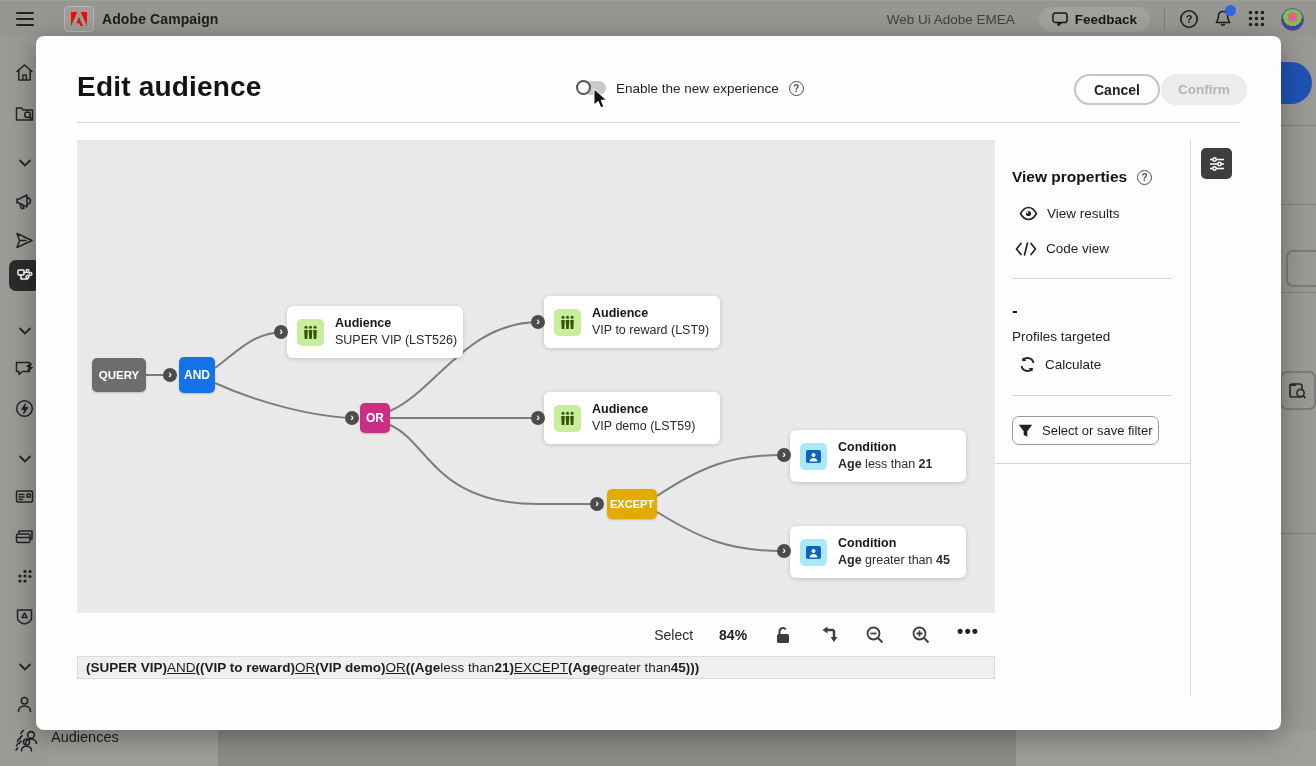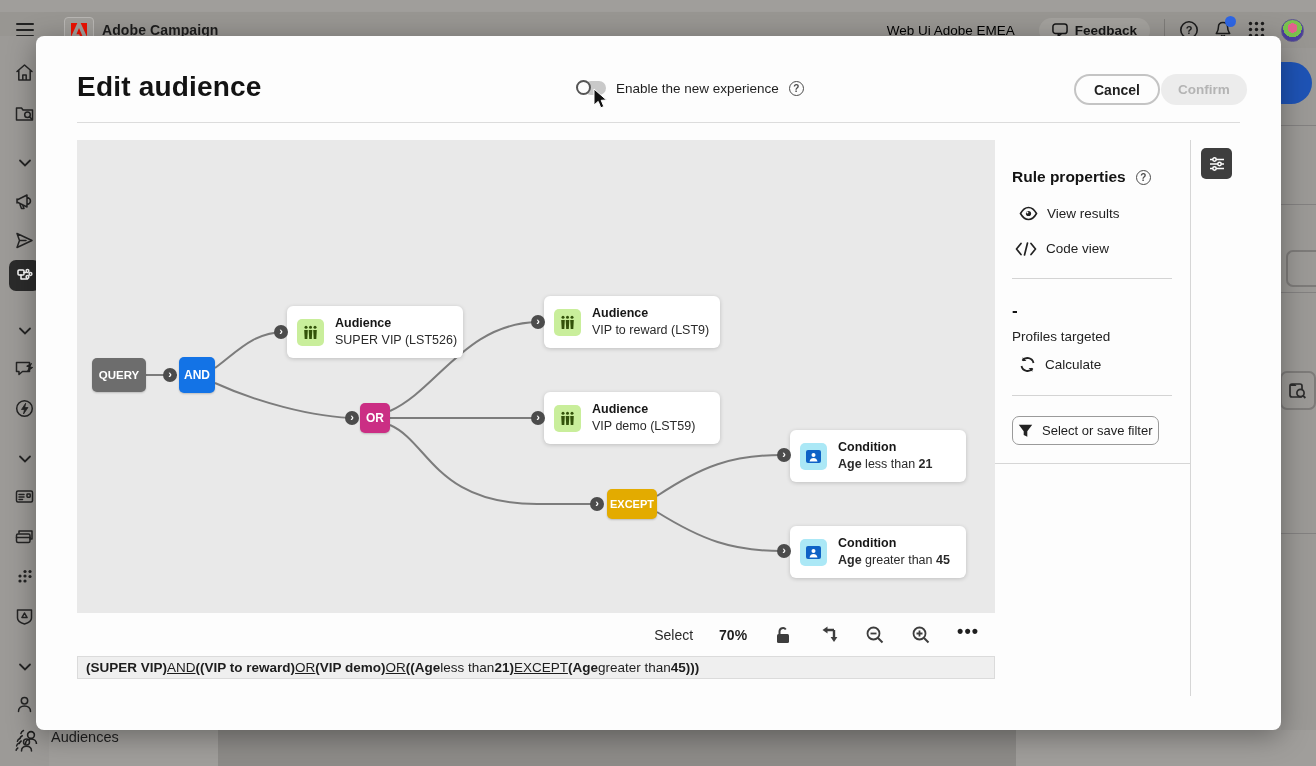--- a/index.html
+++ b/index.html
@@ -1,30 +1,30 @@
 <!DOCTYPE html>
 <html><head>
 <meta charset="utf-8">
 <style>
   * { margin:0; padding:0; box-sizing:border-box; }
   html,body { width:1316px; height:766px; overflow:hidden;
     font-family:"Liberation Sans", sans-serif; background:#A09E9B; }
   svg { display:block; }
 
   
-  #top-bar { position:absolute; left:0; top:12px; width:1316px; height:36px;
+  #top-bar { position:absolute; left:0; top:1px; width:1316px; height:36px;
     background:#989692; display:flex; align-items:center; color:#1c1c1c; z-index:1;}
   #hamburger { margin-left:16px; width:18px; height:14px; display:flex; flex-direction:column;
     justify-content:space-between; cursor:pointer;}
   #hamburger span { height:2.2px; background:#222; border-radius:1px;}
   #logo-box { margin-left:30px; width:30px; height:26px; border:1px solid #b9b7b4;
     border-radius:4px; display:flex; align-items:center; justify-content:center; background:rgba(255,255,255,.08);}
   #app-title { margin-left:8px; font-weight:700; font-size:14px; letter-spacing:.1px;}
   #tb-right { margin-left:auto; display:flex; align-items:center; gap:14px; padding-right:12px;}
-  #env-label { font-size:13.5px; color:#000000; margin-right:10px;}
+  #env-label { font-size:13.5px; color:#404040; margin-right:10px;}
   #feedback-btn { display:flex; align-items:center; gap:7px; background:#a3a19d;
     border-radius:15px; padding:5px 13px; font-size:13.5px; font-weight:700; color:#161616; cursor:pointer;}
   .tb-sep { width:1px; height:22px; background:#7e7c79; }
   .tb-icon { width:20px; height:20px; position:relative; cursor:pointer; }
   #bell-dot { position:absolute; right:-3px; top:-4px; width:11px; height:11px;
     background:#2E66E5; border-radius:50%; }
   #avatar { width:23px; height:23px; border-radius:50%; cursor:pointer;
     background:radial-gradient(circle at 50% 38%, #e3638f 0 28%, #7bc24f 29% 55%, #4b3f9e 56% 100%);
     border:1px solid #5a5590;}
 
@@ -463,21 +463,21 @@
         <div class="connector" style="left: 454px; top: 271px;">›</div>
         <div class="connector" style="left: 268px; top: 271px;">›</div>
         <div class="connector" style="left: 513px; top: 357px;">›</div>
         <div class="connector" style="left: 700px; top: 308px;">›</div>
         <div class="connector" style="left: 700px; top: 404px;">›</div>
       </div>
   </div>
 
   <div id="canvas-toolbar">
     <span id="reset-btn">Select</span>
-    <span id="zoom-level">70%</span>
+    <span id="zoom-level">84%</span>
     <span class="ct-icon">
       <svg width="20" height="20" viewBox="0 0 20 20">
           <rect x="4" y="9" width="12" height="9" rx="1.5" fill="#3d3d3d"></rect>
           <path d="M6.5 9 V6.5 a3.5 3.5 0 0 1 6.3-2" fill="none" stroke="#3d3d3d" stroke-width="2"></path>
         </svg>
     </span>
     <span class="ct-icon">
       <svg width="20" height="20" viewBox="0 0 20 20">
           <path d="M15 5 H7 M15 5 V13" fill="none" stroke="#3d3d3d" stroke-width="2.4"></path>
           <path d="M8.5 1.6 L3.5 5 l5 3.4 Z" fill="#3d3d3d"></path>
@@ -520,21 +520,21 @@
       <span class=""> </span>
       <span class="u">EXCEPT</span>
       <span class=""> </span>
       <span class="b ">(Age</span>
       <span class=""> greater than </span>
       <span class="b ">45)))</span>
     </div>
 
   <div id="rule-panel">
     <div id="rule-panel-title-row">
-      <span id="rule-panel-title">Rule properties</span>
+      <span id="rule-panel-title">View properties</span>
       <span class="help-icon">?</span>
     </div>
     <div class="panel-action">
       <svg width="19" height="15" viewBox="0 0 19 15">
         <path d="M1.5 7.5 C4 3 7 1.5 9.5 1.5 s5.5 1.5 8 6 c-2.5 4.5-5.5 6-8 6 s-5.5-1.5-8-6 Z" fill="none" stroke="#222" stroke-width="1.6"></path>
         <circle cx="9.5" cy="7.5" r="2.6" fill="#222"></circle>
           <circle cx="8.4" cy="6.6" r="1" fill="#fff"></circle>
       </svg>
       <span>View results</span>
     </div>

